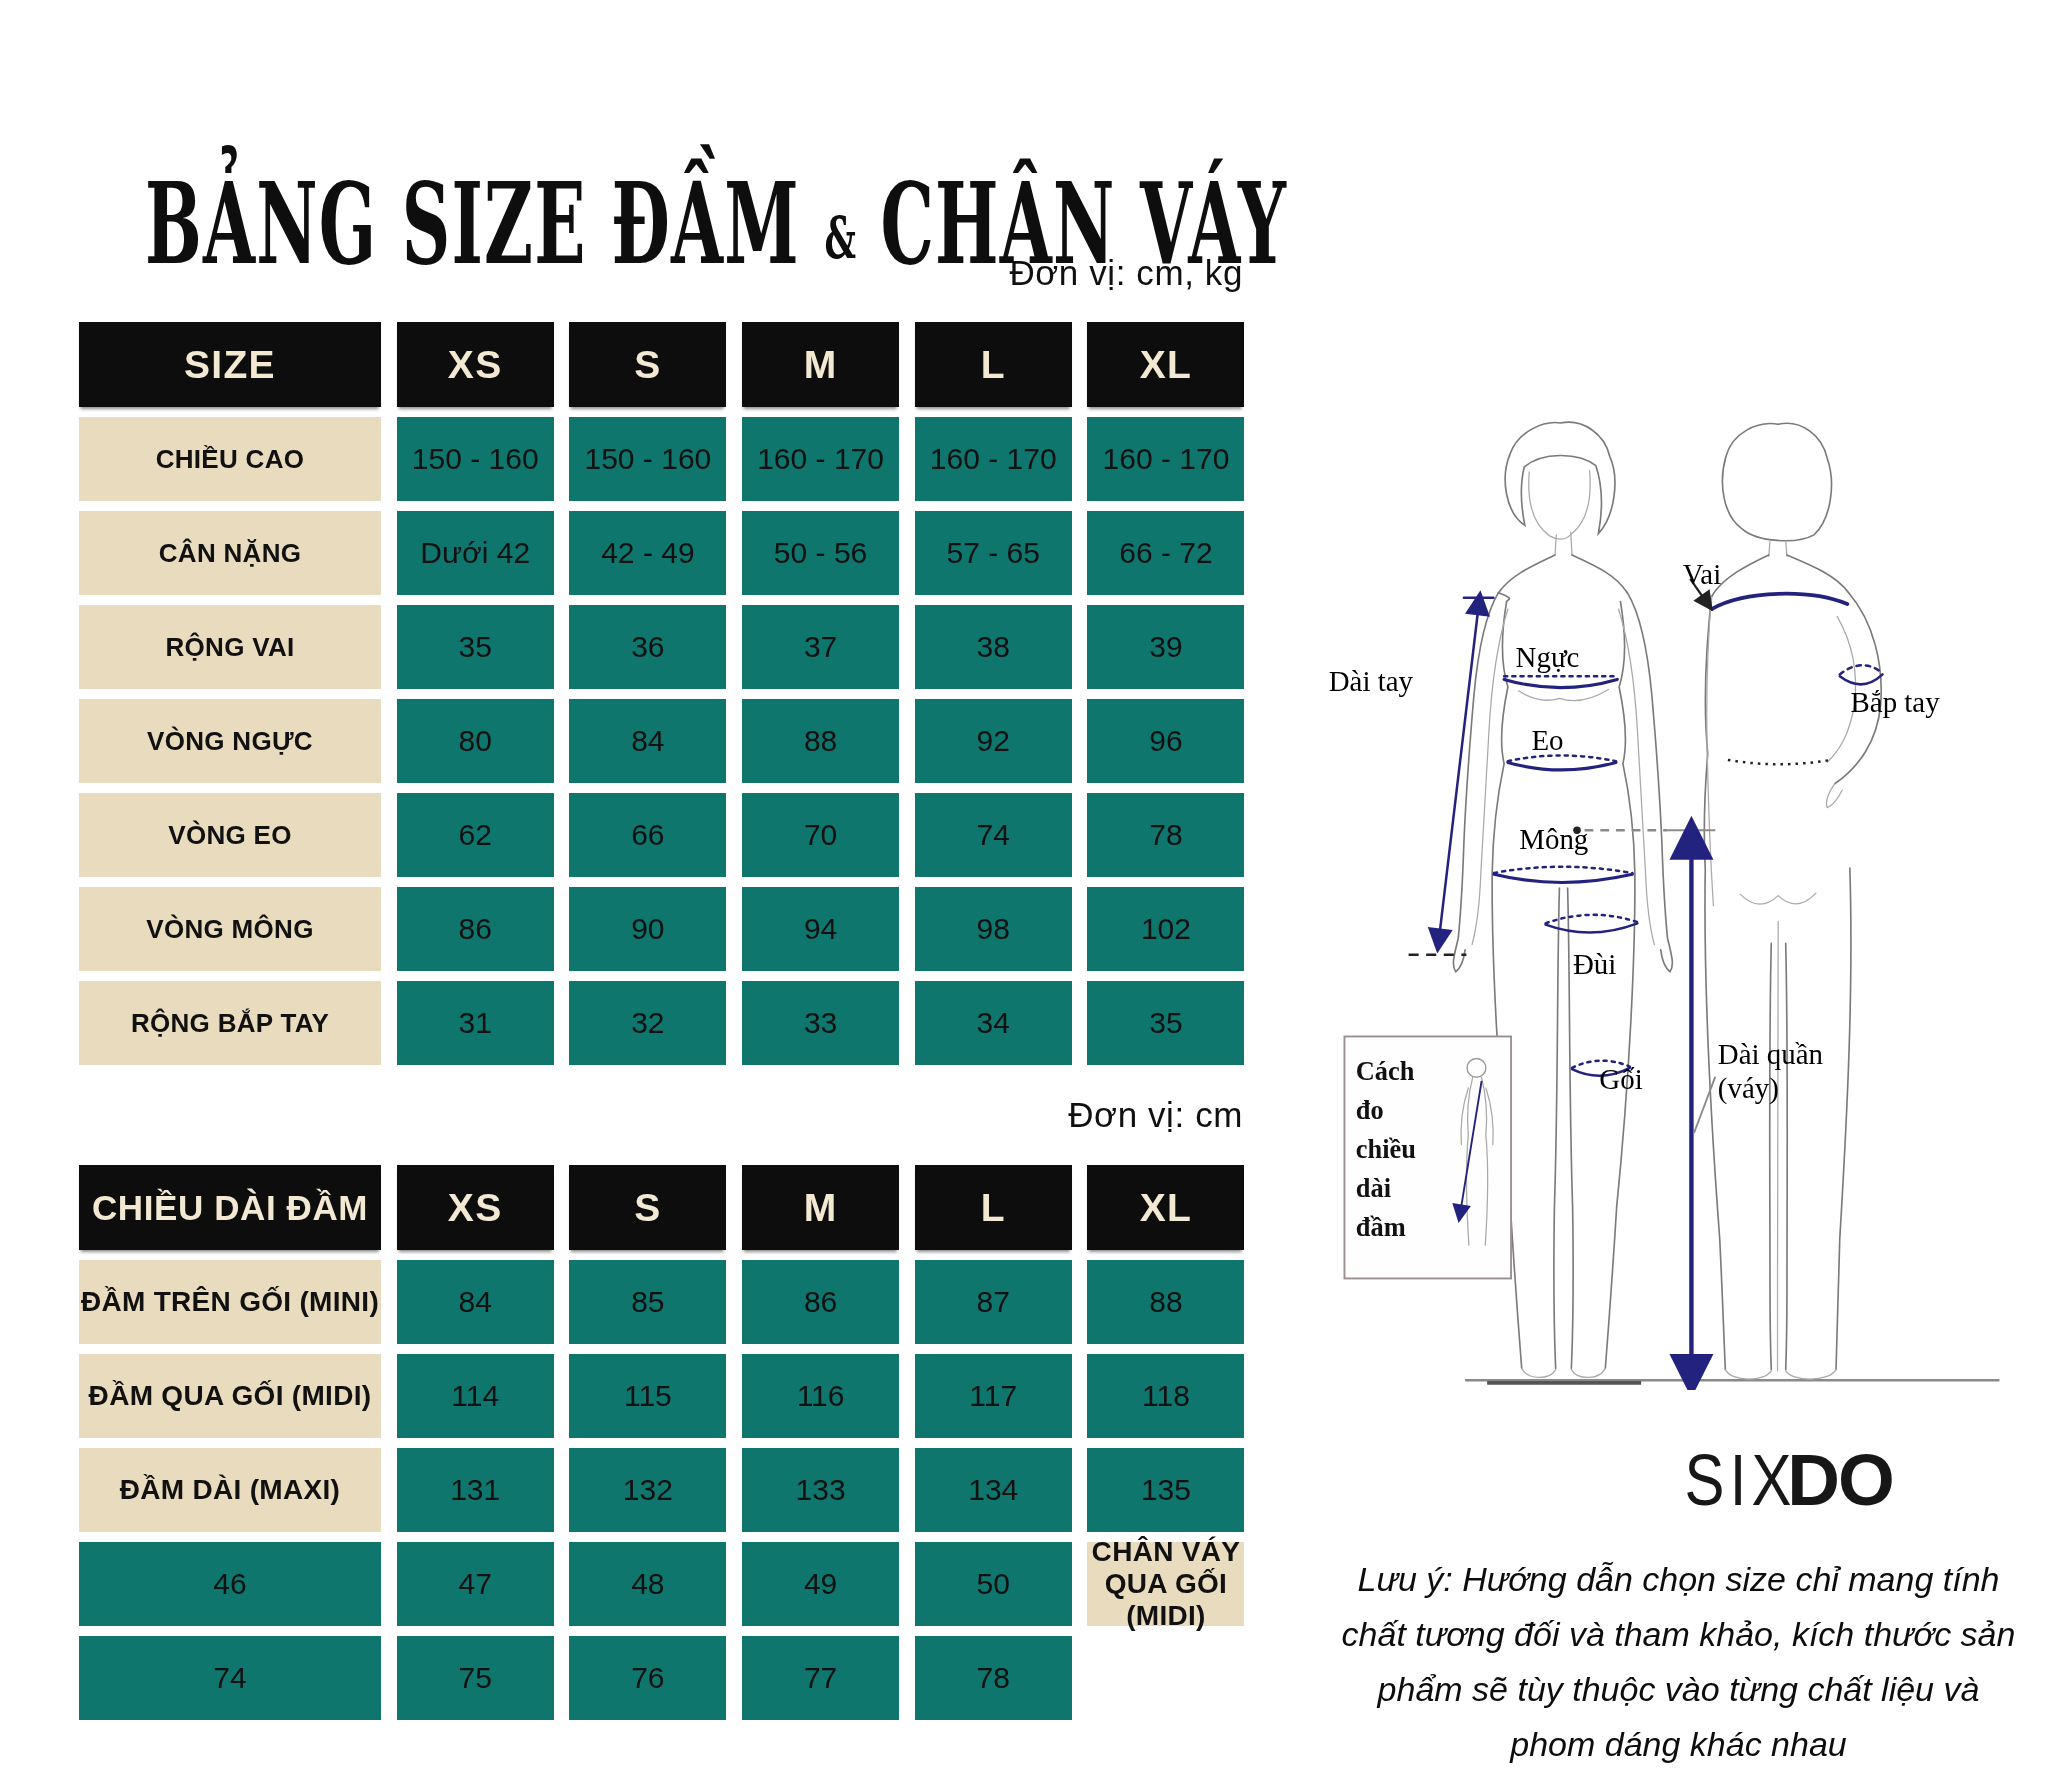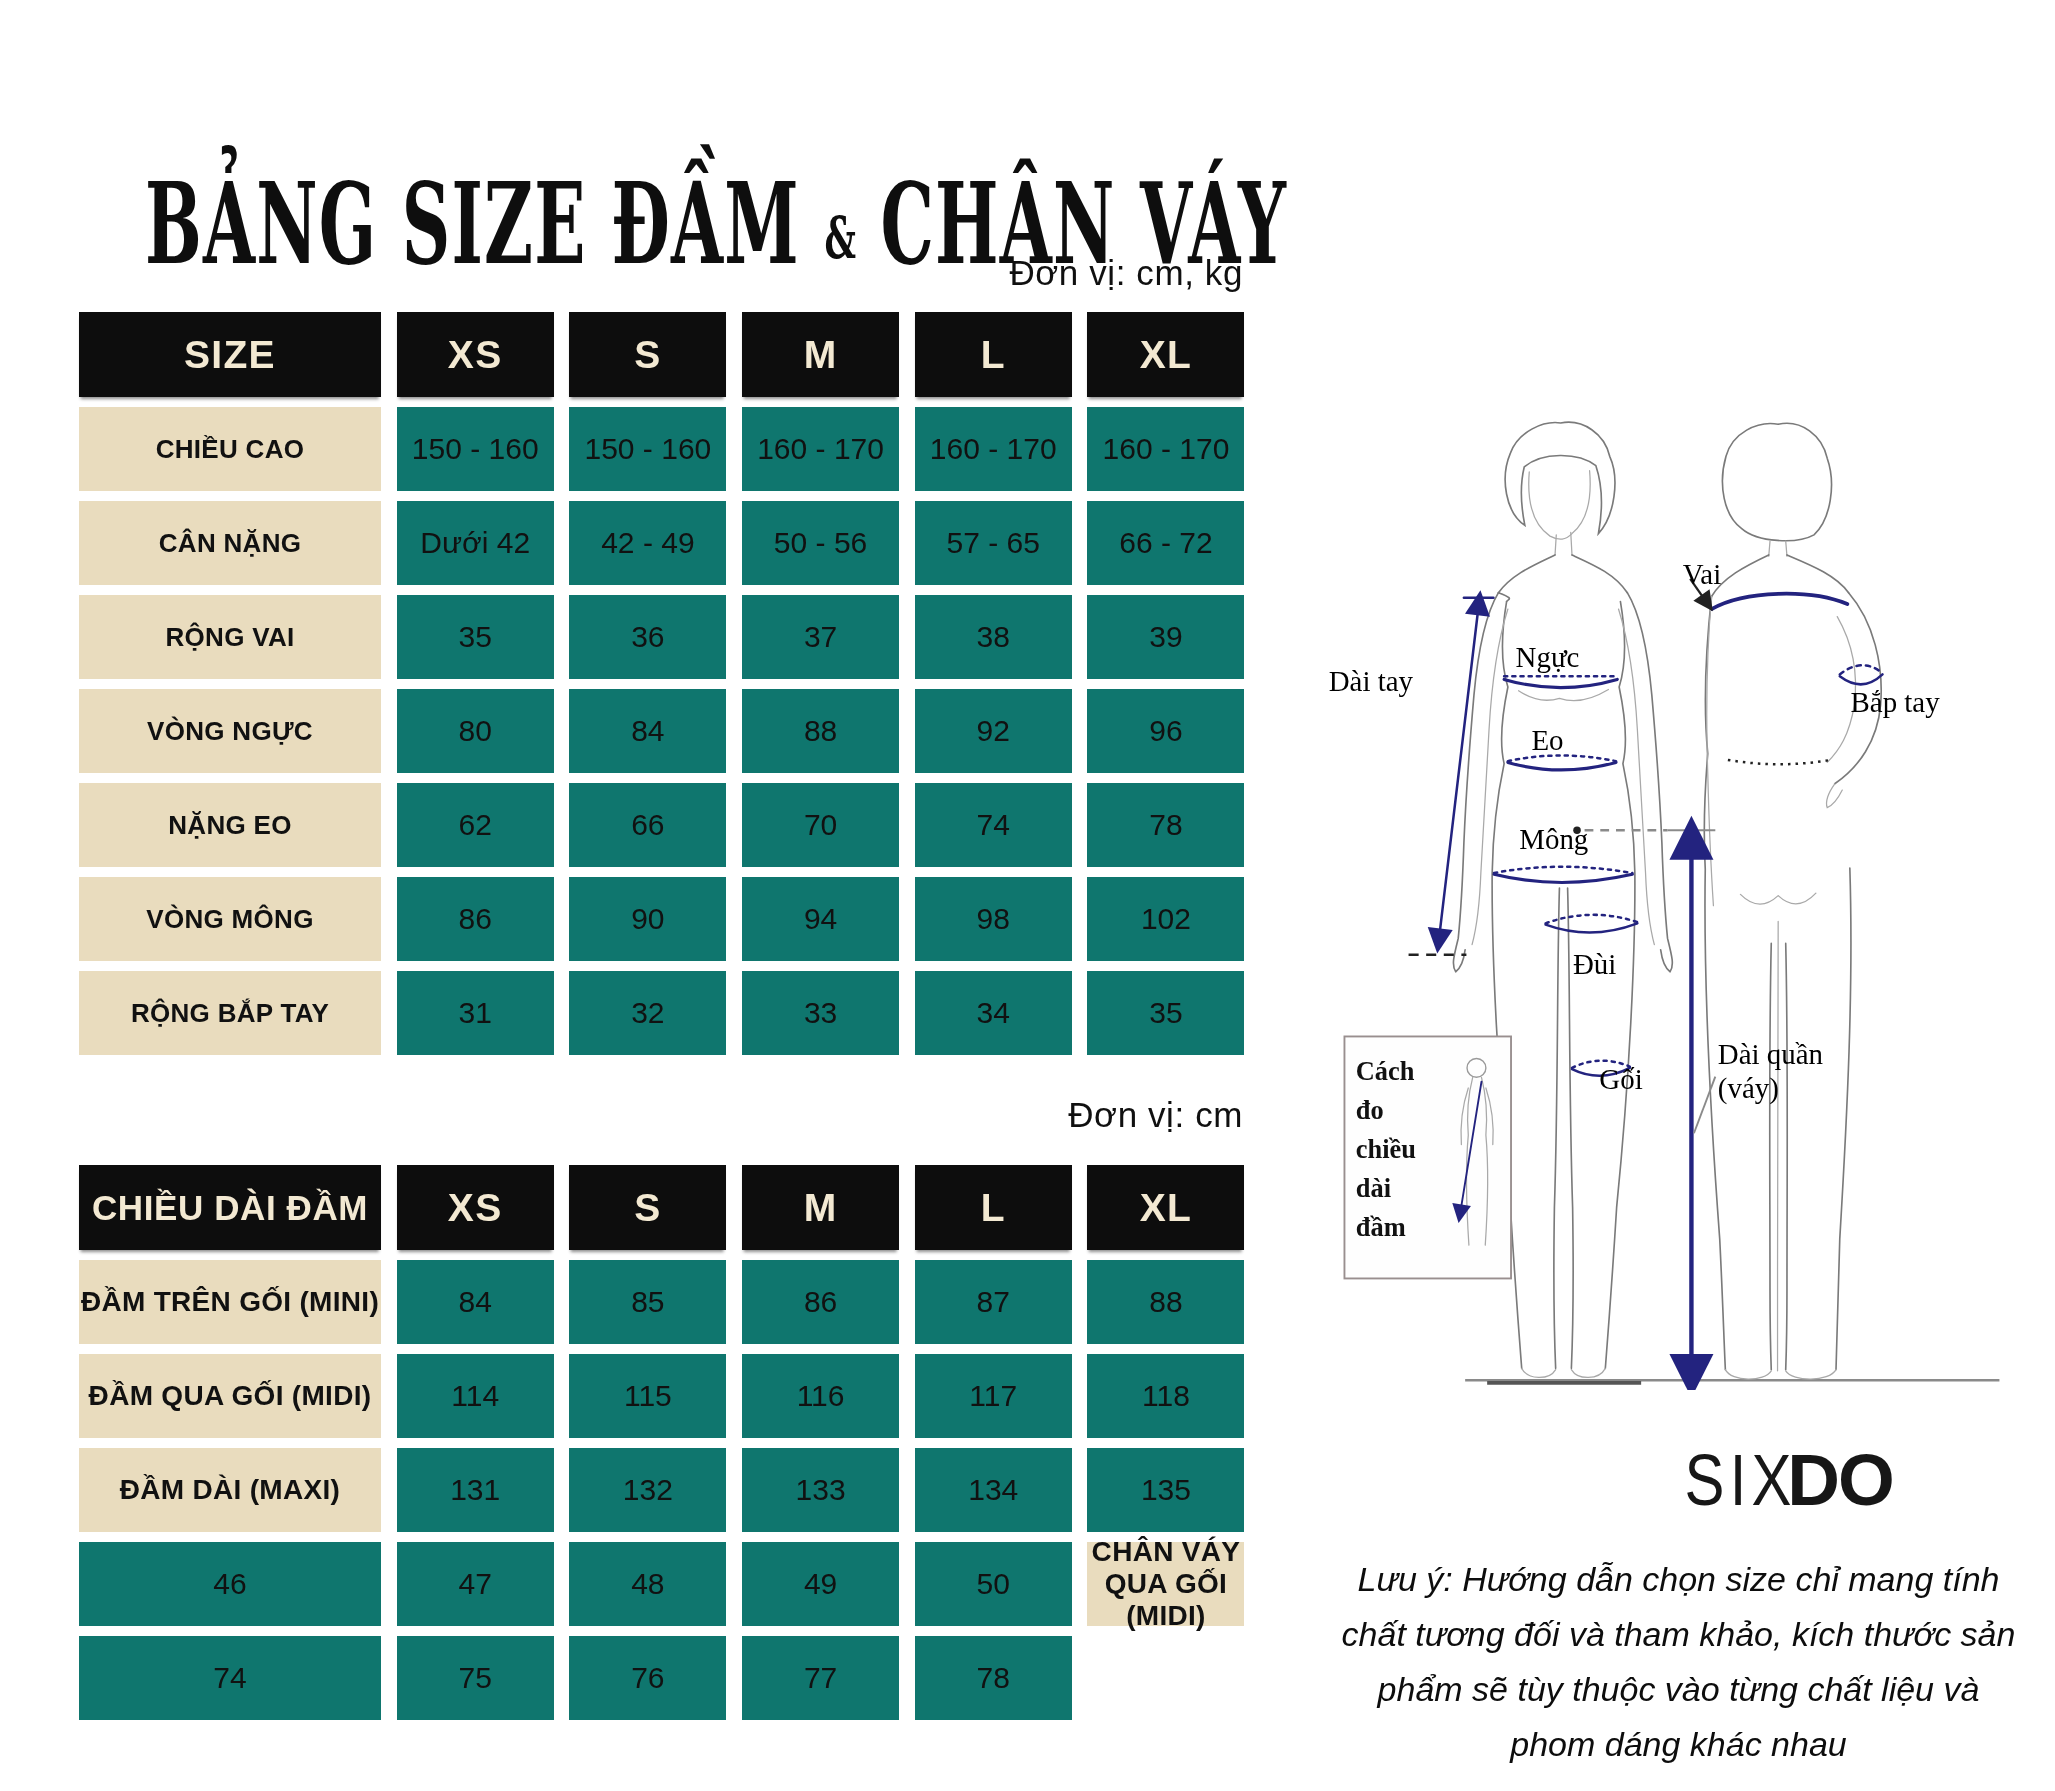--- a/index.html
+++ b/index.html
@@ -21,21 +21,21 @@
     font-size:35px;color:#101010;letter-spacing:0.6px;
   }
   .unit1{top:253px;}
   .unit2{top:1095px;}
   
   .sztable{
     position:absolute;left:79px;display:grid;
     grid-template-columns:302px repeat(5,157px);
     column-gap:15.7px;row-gap:10px;
   }
-  .table1{top:312px;grid-template-rows:85px repeat(7,84px);}
+  .table1{top:322px;grid-template-rows:85px repeat(7,84px);}
   .table2{top:1165px;grid-template-rows:85px repeat(5,84px);}
   .cell{display:flex;align-items:center;justify-content:center;text-align:center;}
   .hcell{
     background:#0d0d0d;color:#f3e9d2;font-weight:700;font-size:39px;letter-spacing:1.3px;
     box-shadow:0 3.8px 3.1px -1.9px rgba(0,0,0,.45);
   }
   .hcell.hlabel2{font-size:35px;letter-spacing:0.6px;text-align:center;}
   .lcell{background:#e9dcbe;font-weight:700;font-size:26px;letter-spacing:0.3px;}
   .table2 .lcell{font-size:28px;}
   .dcell{background:#0f766e;font-weight:400;font-size:30px;}
@@ -96,21 +96,21 @@
   <div class="cell dcell">38</div>
   <div class="cell dcell">39</div>
 
   <div class="cell lcell">VÒNG NGỰC</div>
   <div class="cell dcell">80</div>
   <div class="cell dcell">84</div>
   <div class="cell dcell">88</div>
   <div class="cell dcell">92</div>
   <div class="cell dcell">96</div>
 
-  <div class="cell lcell">NẶNG EO</div>
+  <div class="cell lcell">VÒNG EO</div>
   <div class="cell dcell">62</div>
   <div class="cell dcell">66</div>
   <div class="cell dcell">70</div>
   <div class="cell dcell">74</div>
   <div class="cell dcell">78</div>
 
   <div class="cell lcell">VÒNG MÔNG</div>
   <div class="cell dcell">86</div>
   <div class="cell dcell">90</div>
   <div class="cell dcell">94</div>

